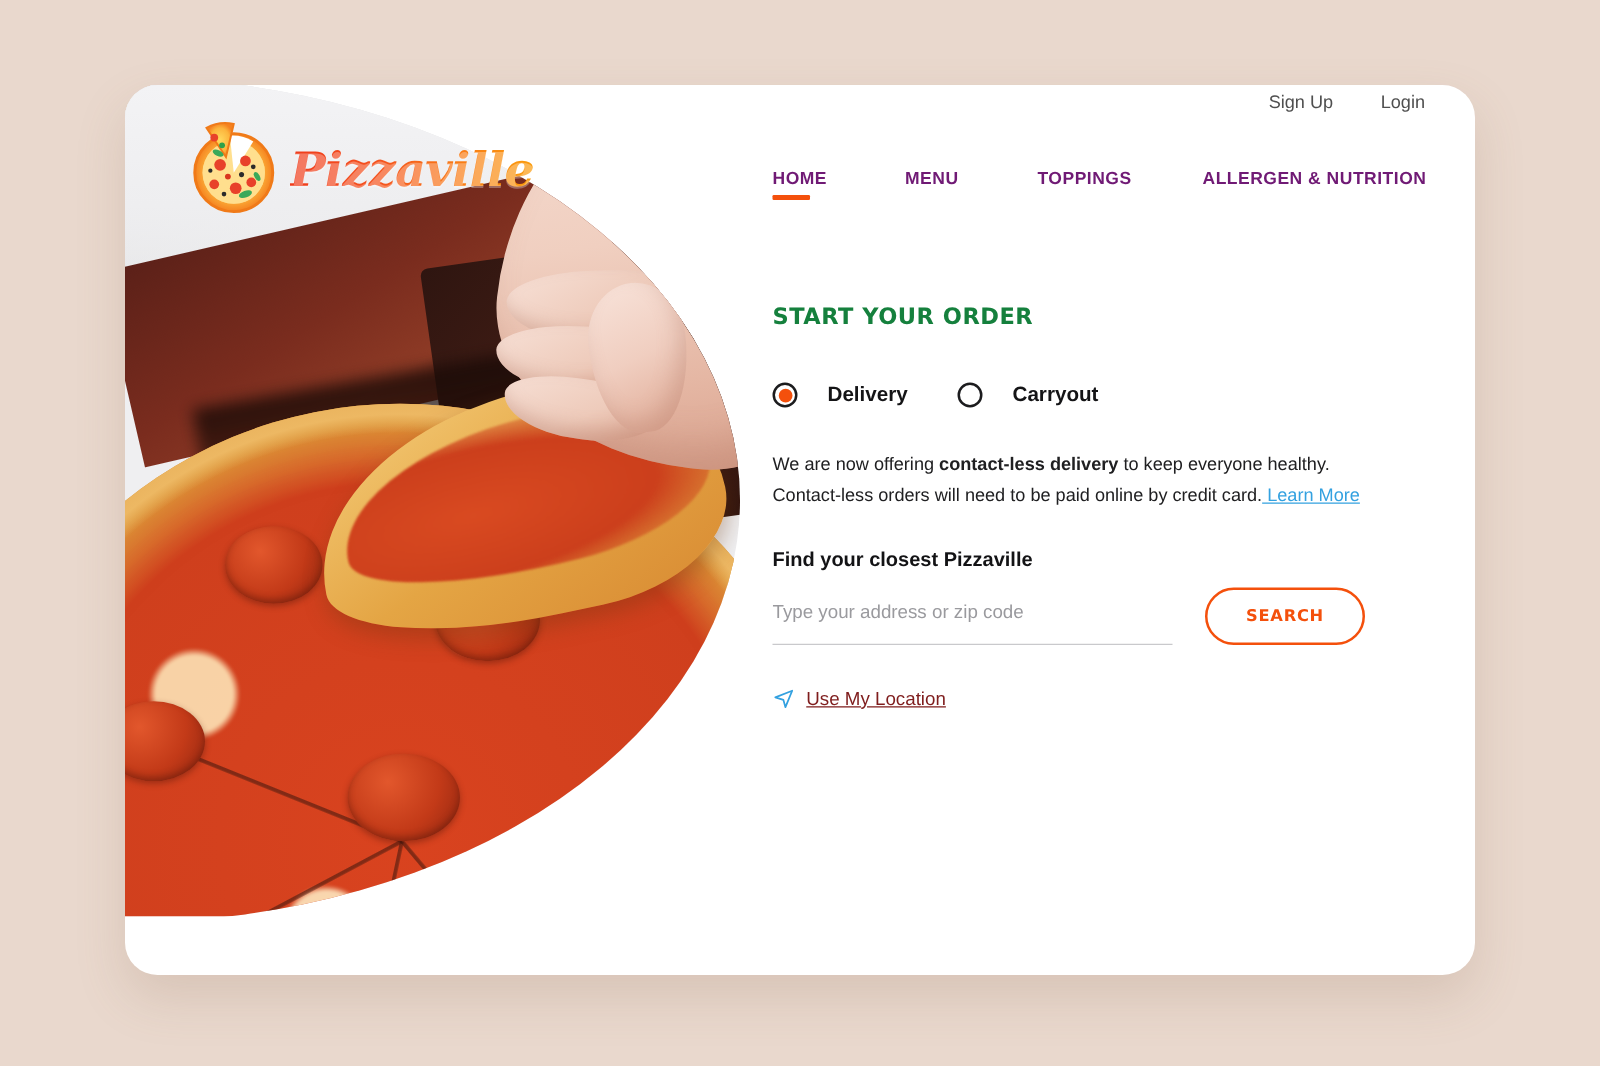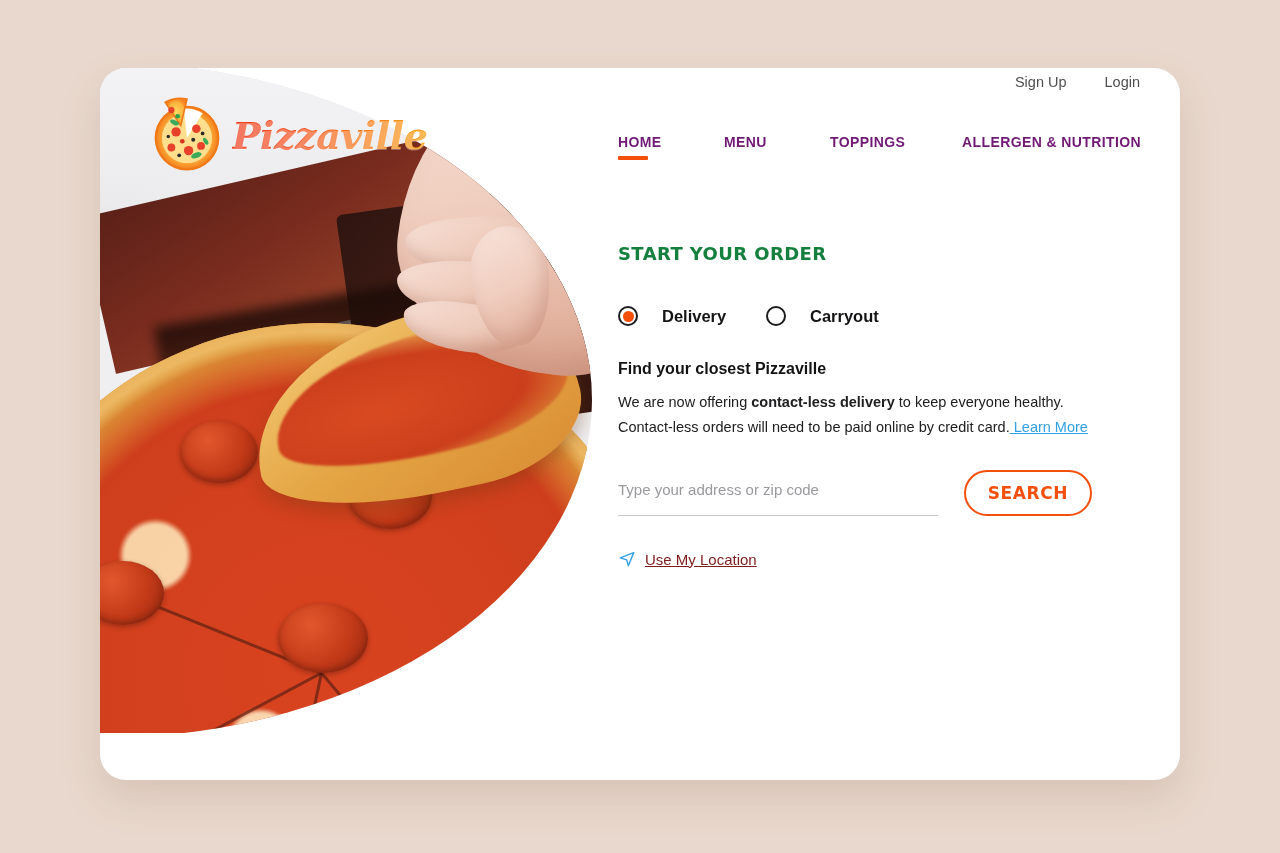--- a/index.html
+++ b/index.html
@@ -380,21 +380,21 @@
   #address-input::placeholder { color: #9a9a9e; }
   #search-button {
     margin-left: 26px;
     width: 128px;
     height: 46px;
     border: 2px solid #f4500c;
     border-radius: 999px;
     background: #ffffff;
     color: #f4500c;
     font-family: "DejaVu Sans", sans-serif;
-    font-size: 17px;
+    font-size: 13px;
     font-weight: bold;
     letter-spacing: 0.6px;
     cursor: pointer;
   }
 
   
   #use-location {
     display: flex;
     align-items: center;
     gap: 9px;
@@ -515,26 +515,26 @@
       <div class="radio-option" id="opt-delivery">
         <span class="radio-dot checked"></span>
         <span class="radio-label">Delivery</span>
       </div>
       <div class="radio-option" id="opt-carryout">
         <span class="radio-dot"></span>
         <span class="radio-label">Carryout</span>
       </div>
     </div>
 
-    <p id="find-label">Find your closest Pizzaville</p>
-
     <p id="notice">
       <span>We are now offering </span><b>contact-less delivery</b><span> to keep everyone healthy.</span><br>
       <span>Contact-less orders will need to be paid online by credit card.</span><a id="learn-more"> Learn More</a>
     </p>
+
+    <p id="find-label">Find your closest Pizzaville</p>
 
     <div id="search-row">
       <input id="address-input" type="text" placeholder="Type your address or zip code" style="">
       <button id="search-button">SEARCH</button>
     </div>
 
     <div id="use-location">
       <svg id="location-icon" width="18" height="18" viewBox="0 0 24 24">
         <path d="M3 10.5 L21 3.5 L13.8 21 L11.6 13.2 Z" fill="none" stroke="#33a1e0" stroke-width="1.9" stroke-linejoin="round" stroke-linecap="round"></path>
       </svg>

